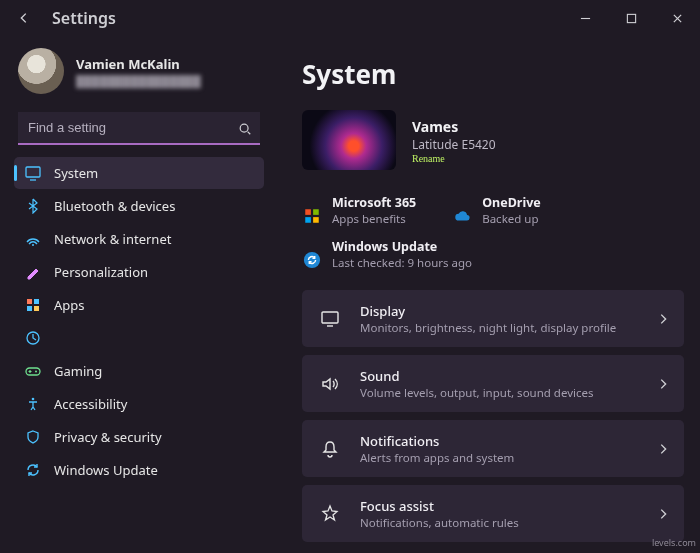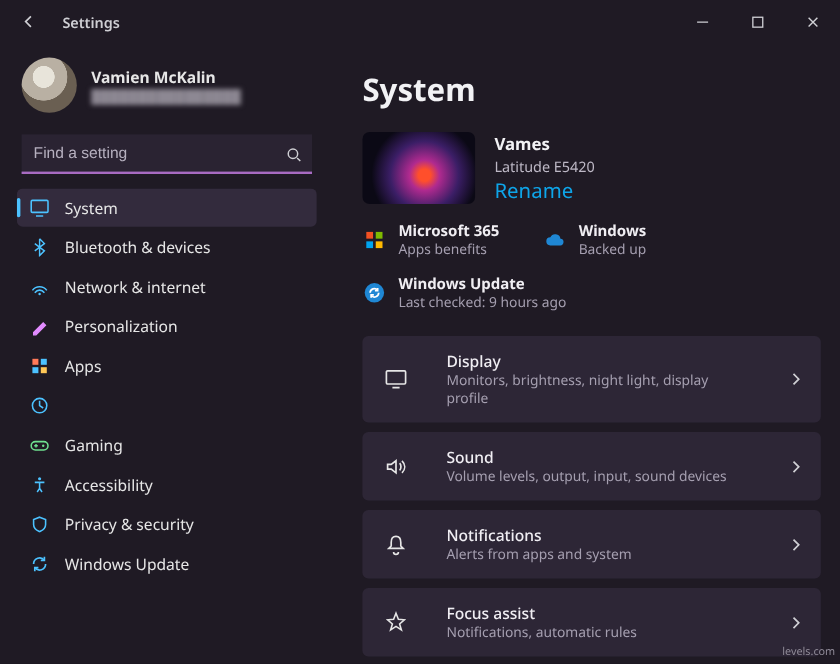--- a/index.html
+++ b/index.html
@@ -1,51 +1,51 @@
 <!DOCTYPE html>
 <html><head>
 <meta charset="utf-8">
 <style>
   html,body{margin:0;padding:0;width:700px;height:553px;background:#1f1a24;color:#e6e6e6;font-family:"Segoe UI",system-ui,sans-serif;font-size:13px;overflow:hidden;}
   .win{display:flex;flex-direction:column;width:700px;height:553px;position:relative;}
   .titlebar{height:36px;display:flex;align-items:center;padding:0 0 0 14px;color:#cfcfd4;}
   .titlebar .back{width:20px;display:flex;align-items:center;justify-content:center;margin-right:18px;}
-  .titlebar .title{font-size:12px;font-weight:600;}
+  .titlebar .title{font-size:16px;font-weight:600;}
   .wincontrols{margin-left:auto;display:flex;height:36px;}
   .wincontrols .wc{width:46px;display:flex;align-items:center;justify-content:center;}
   .body{flex:1;display:flex;min-height:0;}
   .sidebar{width:250px;padding:6px 8px 8px 14px;display:flex;flex-direction:column;gap:2px;}
   .profile{display:flex;align-items:center;gap:12px;padding:6px 4px 12px 4px;}
   .avatar{width:46px;height:46px;border-radius:50%;background:radial-gradient(circle at 40% 35%,#e8e4da 0 22%,#b9b0a3 23% 48%,#6a5f52 49% 100%);}
   .profile .pname{font-weight:700;font-size:13px;}
   .profile .pemail{font-size:11px;color:#8d8893;filter:blur(2px);}
   .search{position:relative;margin:4px 4px 10px 4px;}
   .search input{width:100%;box-sizing:border-box;background:#2a2332;border:none;border-bottom:2px solid #a86bc2;color:#e6e6e6;padding:8px 30px 8px 10px;font-size:13px;outline:none;}
   .search input::placeholder{color:#b6b0bf;}
   .search .sicon{position:absolute;right:8px;top:50%;transform:translateY(-50%);color:#cfcfd4;}
   .navlist{display:flex;flex-direction:column;gap:1px;overflow:hidden;}
   .navitem{display:flex;align-items:center;gap:12px;padding:7px 10px;border-radius:5px;position:relative;cursor:default;}
   .navitem.sel{background:#332b3d;}
   .navitem.sel::before{content:"";position:absolute;left:0;top:8px;bottom:8px;width:3px;background:#4cc2ff;border-radius:2px;}
   .navitem .nico{width:18px;height:18px;display:flex;align-items:center;justify-content:center;}
   .navitem .nlbl{font-size:13px;color:#e6e6e6;}
   .content{flex:1;overflow:hidden;padding:20px 16px 0 30px;min-width:0;}
   .content h1{margin:0 0 18px 0;font-size:26px;font-weight:700;color:#f2f2f5;}
-  .device{display:flex;gap:16px;align-items:center;margin-bottom:14px;}
+  .device{display:flex;gap:16px;align-items:center;margin-bottom:24px;}
   .thumb{width:94px;height:60px;border-radius:6px;background:#0b0915 radial-gradient(circle at 55% 60%,#ff4f2b 0 8%,#b02a8f 20%,#3b1e66 45%,#0b0915 70%);}
   .device .dname{font-weight:700;font-size:14px;color:#f2f2f5;}
   .device .dmodel{font-size:12px;color:#bdb8c5;}
-  .device .drename{font-size:17px;color:#0ea5e9;}
+  .device .drename{font-size:10px;color:#bef264;font-family:Liberation Serif, serif;}
   .statusrow{display:flex;flex-wrap:wrap;column-gap:36px;row-gap:12px;margin-bottom:20px;}
-  .statusitem{display:flex;gap:10px;align-items:center;}
+  .statusitem{display:flex;gap:10px;align-items:flex-end;}
   .statusitem .sico{width:20px;height:20px;display:flex;align-items:center;justify-content:center;}
   .statusitem .st{font-weight:700;font-size:12.5px;color:#f0eef3;}
   .statusitem .ss{font-size:11.5px;color:#a59fb0;}
   .cards{display:flex;flex-direction:column;gap:8px;}
-  .card{display:flex;align-items:center;gap:28px;background:#2d2636;border-radius:5px;padding:12px 14px;}
+  .card{display:flex;align-items:center;gap:16px;background:#2d2636;border-radius:5px;padding:12px 14px;}
   .card .cico{width:28px;display:flex;align-items:center;justify-content:center;color:#e6e6e6;}
   .card .ctxt{flex:1;}
   .card .ct{font-size:13px;font-weight:500;color:#f0eef3;}
   .card .cs{font-size:11.5px;color:#a59fb0;}
   .card .chev{color:#cfcfd4;}
   .watermark{position:absolute;left:60px;top:200px;font-size:40px;font-weight:600;color:rgba(240,240,250,0.72);line-height:1.05;font-family:"Segoe UI",sans-serif;pointer-events:none;}
   .watermark .wsq{position:absolute;left:200px;top:14px;width:24px;height:24px;background:#1f87d4;transform:skewX(-10deg);}
   .wsxn{position:absolute;right:4px;bottom:4px;font-size:9px;color:#8f8a97;}
   svg{display:block;}
 </style>
@@ -298,21 +298,21 @@
               <div class="ss">Apps benefits</div>
             </div>
           </div>
           <div class="statusitem">
             <span class="sico">
               <svg width="18" height="18">
                 <use href="#i-cloud"></use>
               </svg>
             </span>
             <div>
-              <div class="st">Windows</div>
+              <div class="st">OneDrive</div>
               <div class="ss">Backed up</div>
             </div>
           </div>
           <div class="statusitem">
             <span class="sico">
               <svg width="18" height="18">
                 <use href="#i-updblue"></use>
               </svg>
             </span>
             <div>

